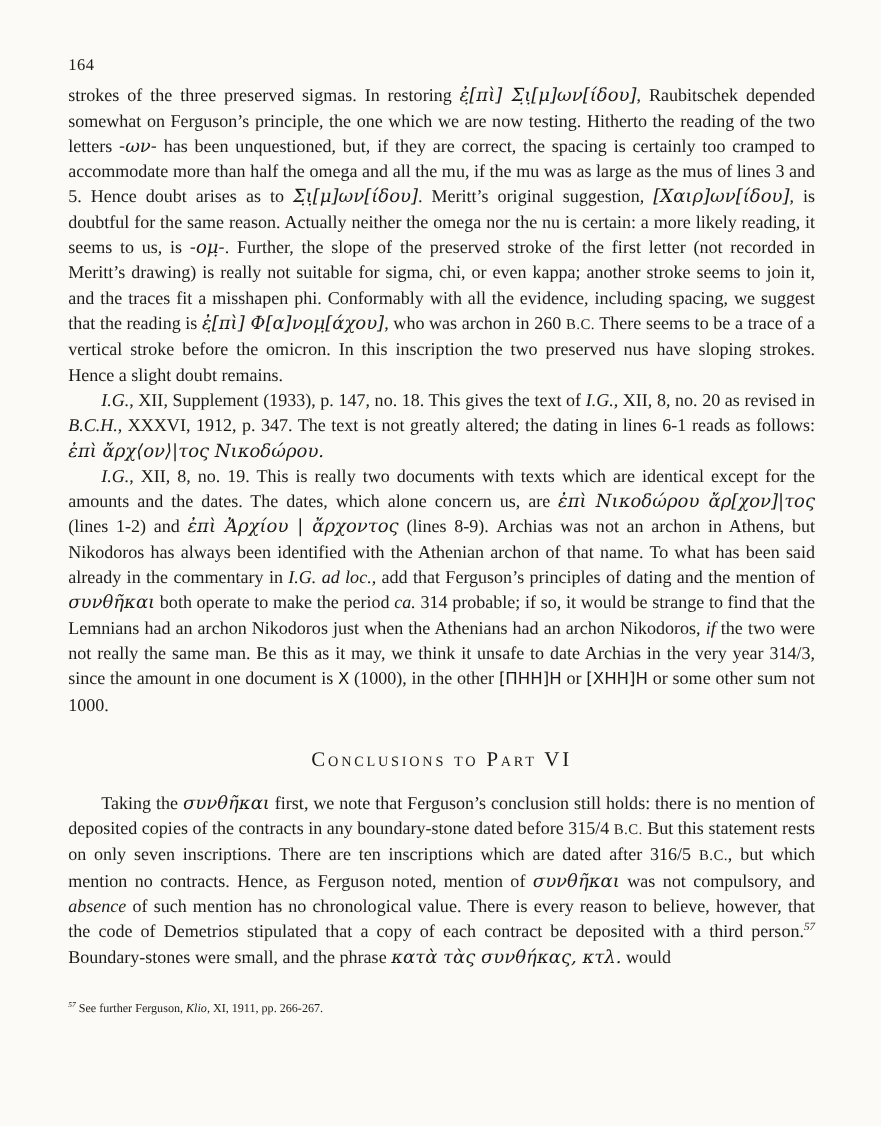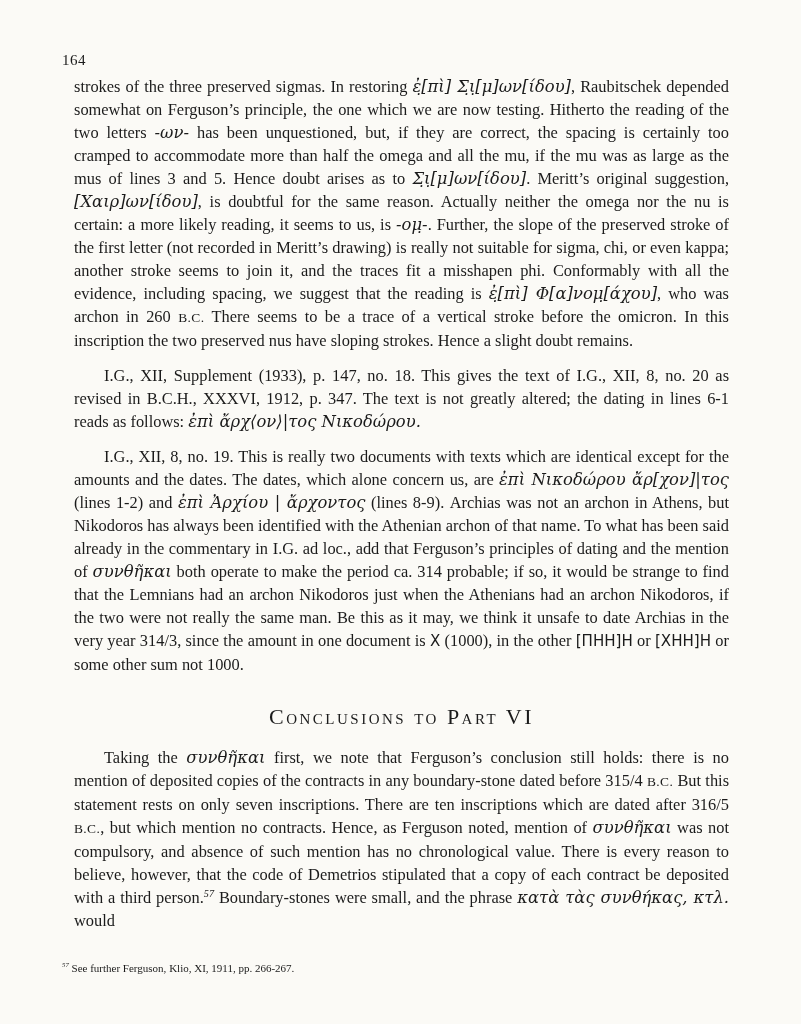--- a/index.html
+++ b/index.html
@@ -22,42 +22,42 @@
     letter-spacing: 1.8px;
     margin-bottom: 23px;
     white-space: nowrap;
   }
   .page-num {
     position: absolute;
     left: 0; top: 0;
     letter-spacing: 0.5px;
   }
   .para {
-    margin: 12px;
+    margin: 0;
     text-align: justify;
     font-size: 16.4px;
     line-height: 23px;
   }
   .ind { text-indent: 30px; }
   .section-heading {
     text-align: center;
     font-variant: small-caps;
     font-weight: normal;
-    font-size: 22px;
+    font-size: 19px;
     letter-spacing: 2.5px;
     margin: 28px 0 16px 0;
   }
   .footnote {
     margin: 27px 0 0 0;
     font-size: 11px;
     line-height: 19px;
     text-align: justify;
   }
   
-  .it   { }
+  .it   { font-style: italic; }
   .gr   { font-style: italic; font-family: "DejaVu Serif", serif; }
   .sc   { font-variant: small-caps; }
   .scaps{ font-size: 0.82em; letter-spacing: 0.4px; }
   .sup  { font-size: 0.62em; vertical-align: super; line-height: 0; font-style: italic; }
   .epig { font-family: "DejaVu Sans", sans-serif; font-size: 0.92em; }
 </style>
 </head>
 <body>
 
 <main class="page">

